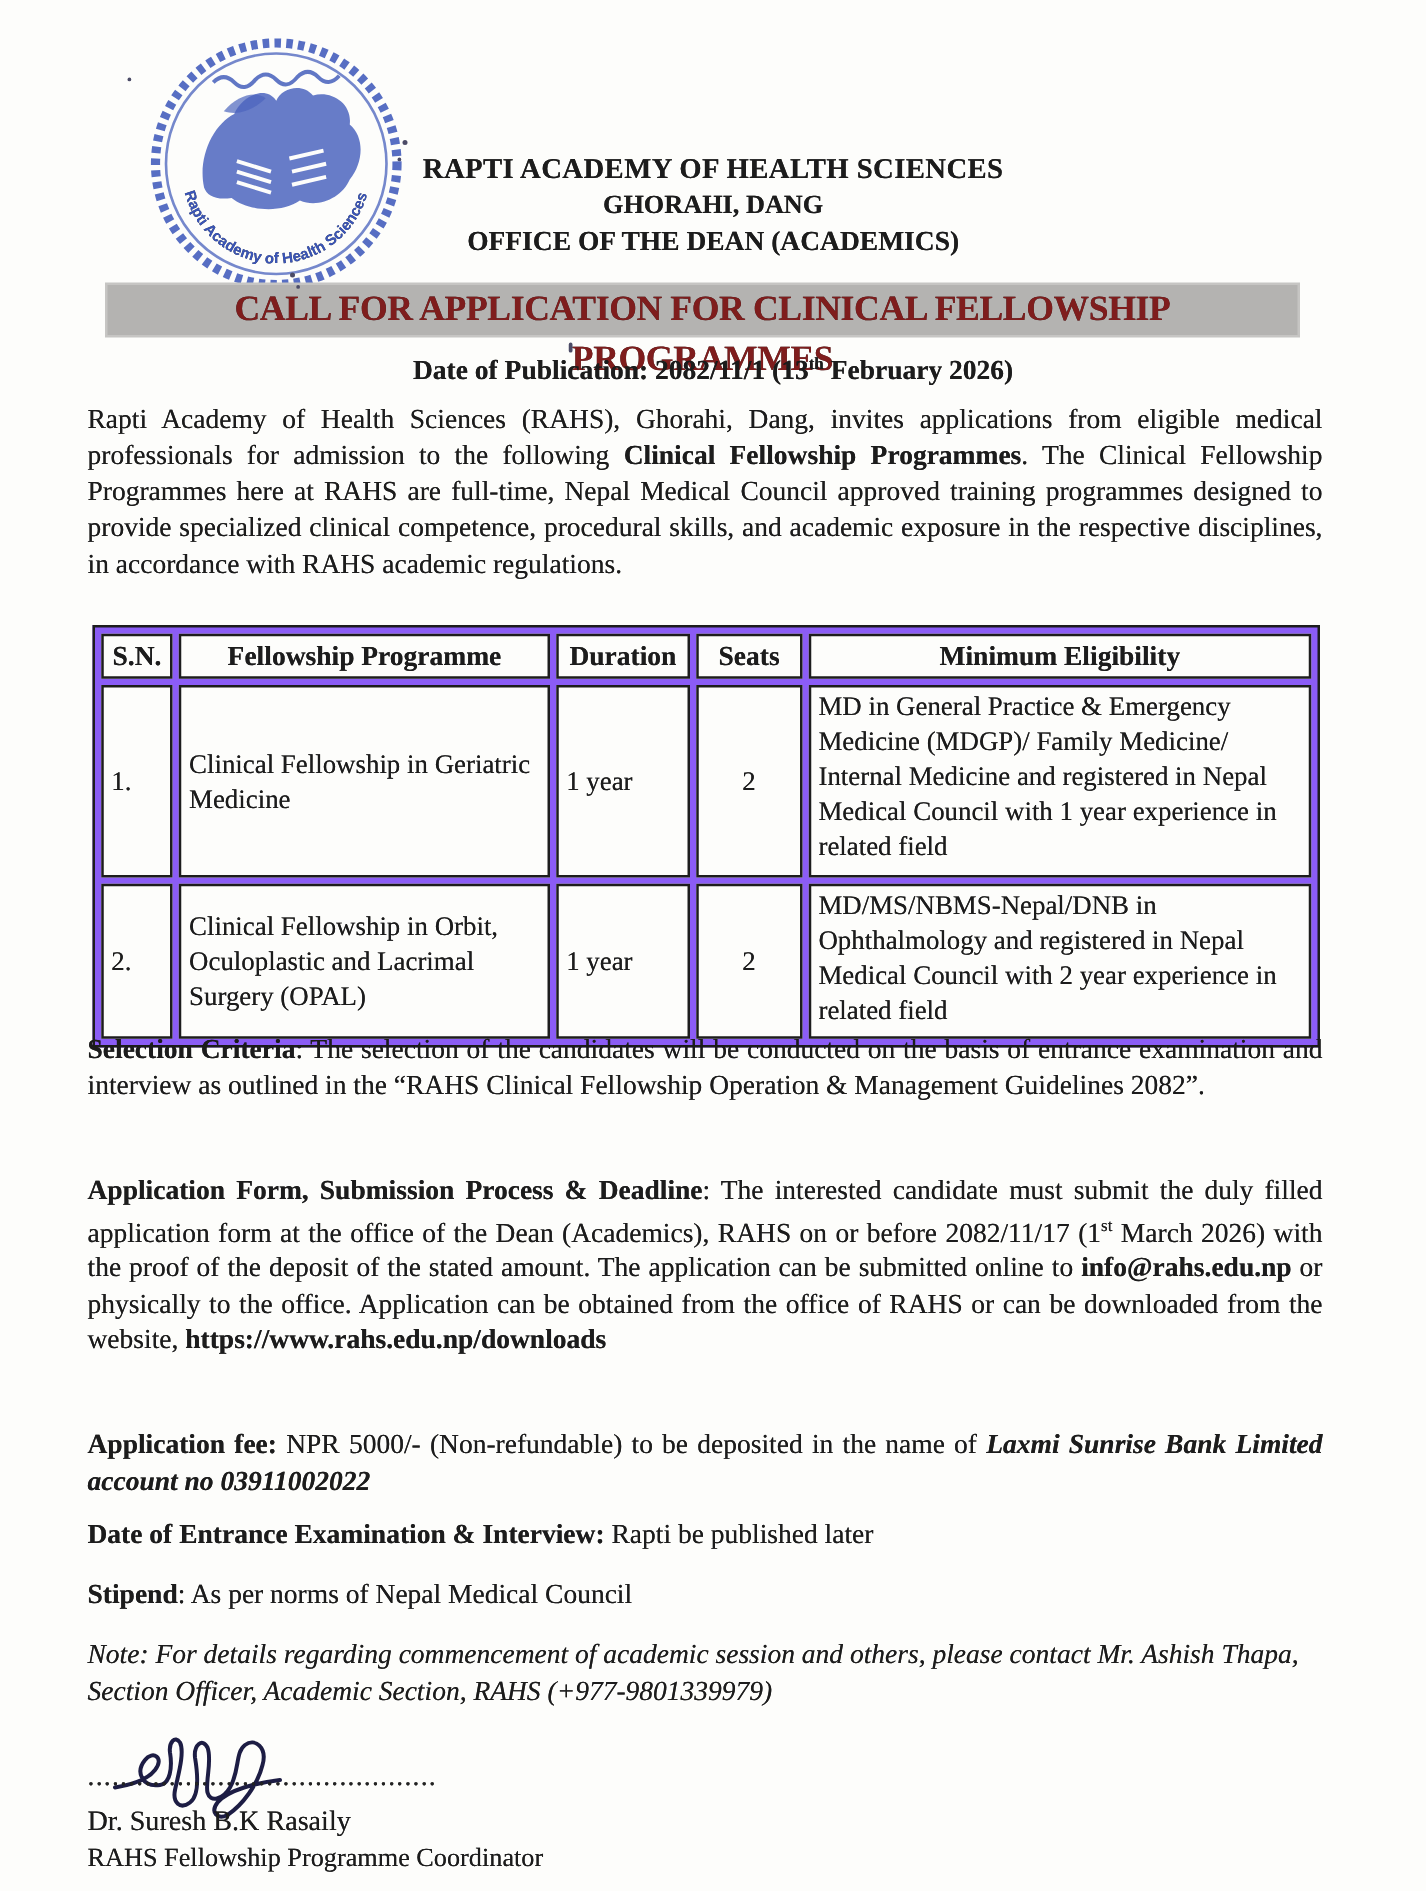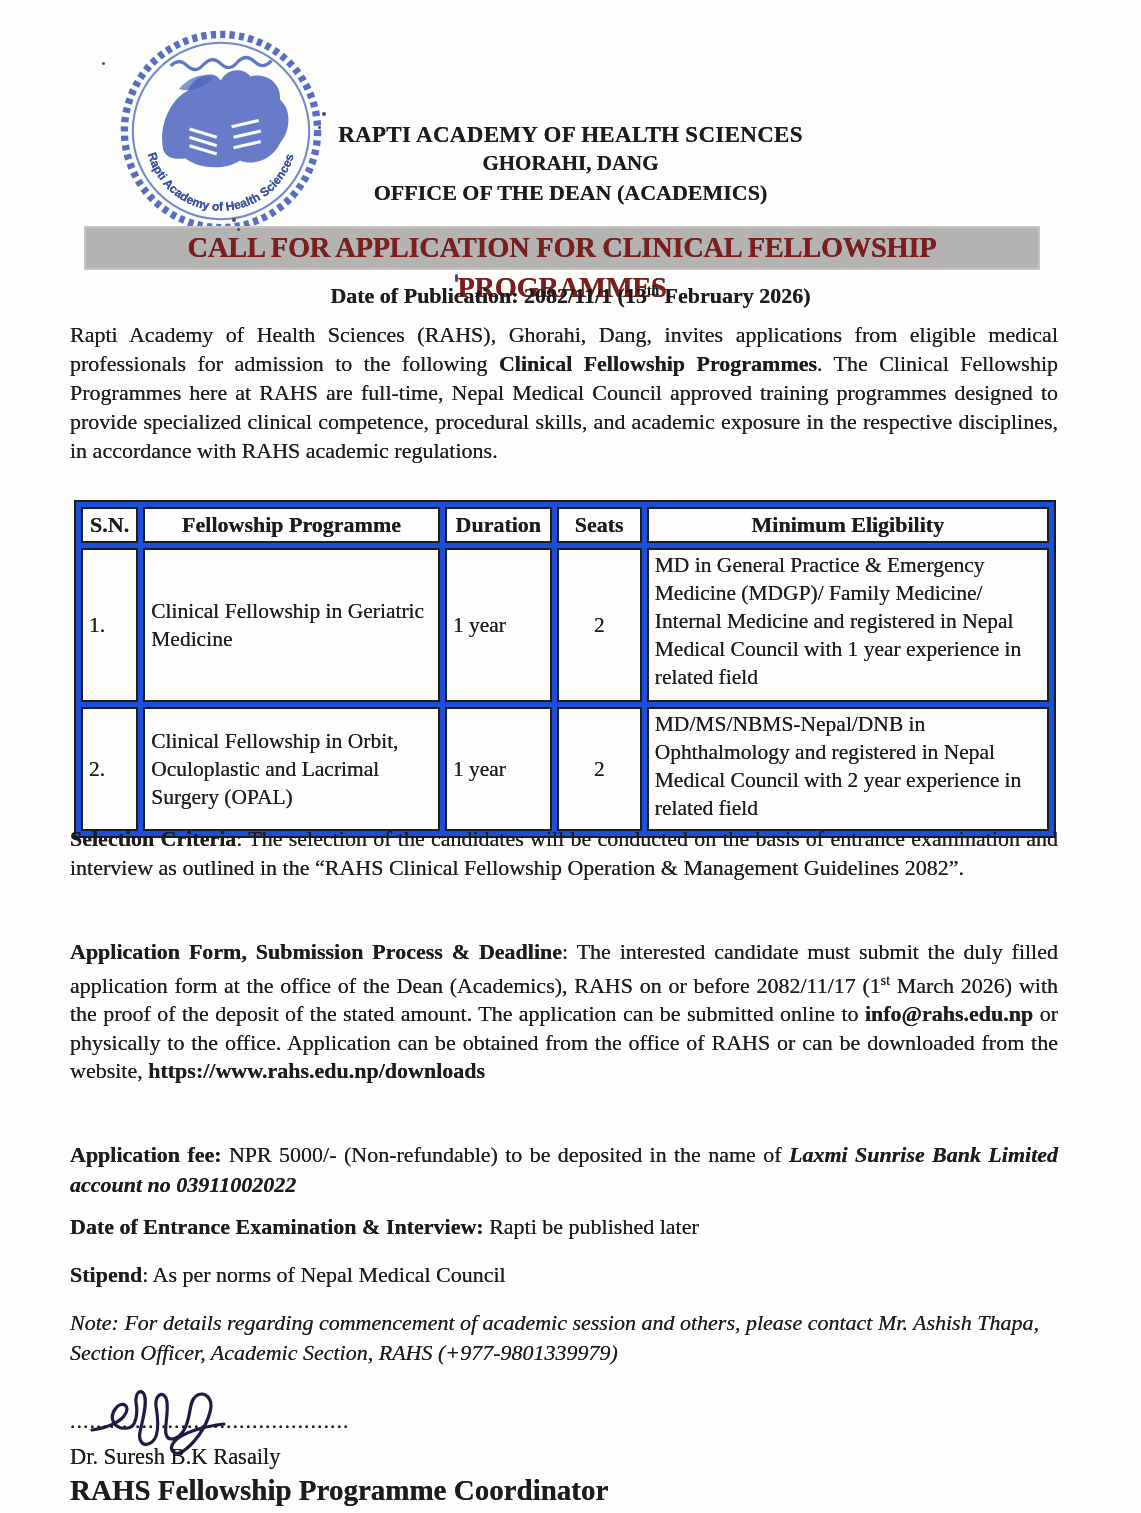--- a/index.html
+++ b/index.html
@@ -40,41 +40,41 @@
   .p-entrance{top:1212px;}
   .p-stipend{top:1260px;}
   .p-note{top:1308px;font-style:italic;line-height:30px;text-align:left;}
   .b{font-weight:bold;}
   .bi{font-weight:bold;font-style:italic;}
   
   .tbl-wrap{top:500px;left:74px;width:982px;}
   table.fellow{
     border-collapse:separate;border-spacing:5px;
     border:2px solid #1d1d1d;width:982px;
-    background:#1d4ed8;
+    background:#8b5cf6;
   }
   table.fellow th, table.fellow td{
     border:2px solid #1d1d1d;
     font-size:21.5px;line-height:28px;
     padding:1px 6px;
     background:#fdfdfb;
   }
   table.fellow th{font-weight:bold;text-align:center;font-size:22px;padding:2px 4px;}
   td.c-sn{width:42px;text-align:left;vertical-align:middle;}
   td.c-prog{width:302px;text-align:left;vertical-align:middle;margin-left:14px;}
   td.c-dur{width:92px;text-align:left;vertical-align:middle;}
   td.c-seat{width:72px;text-align:center;vertical-align:middle;}
   td.c-elig{width:416px;text-align:left;vertical-align:top;}
   tr.r1 td{height:148px;}
   tr.r2 td{height:118px;}
   
   .sig-scribble{left:78px;top:1378px;width:210px;height:78px;}
   .sig-dots{left:70px;top:1408px;font-size:22px;letter-spacing:1px;color:#222;}
   .sig-name{left:70px;top:1444px;font-size:22.5px;}
-  .sig-role{left:70px;top:1474px;font-size:29px;font-weight:bold;}
+  .sig-role{left:70px;top:1474px;font-size:21px;}
   
   .speck{position:absolute;background:#4b4b66;border-radius:50%;}
 </style>
 </head>
 <body>
 
 <div class="page">
 
   <svg class="abs logo" viewBox="0 0 200 200" aria-hidden="true">
     <g stroke="#3a55b8" fill="none">

